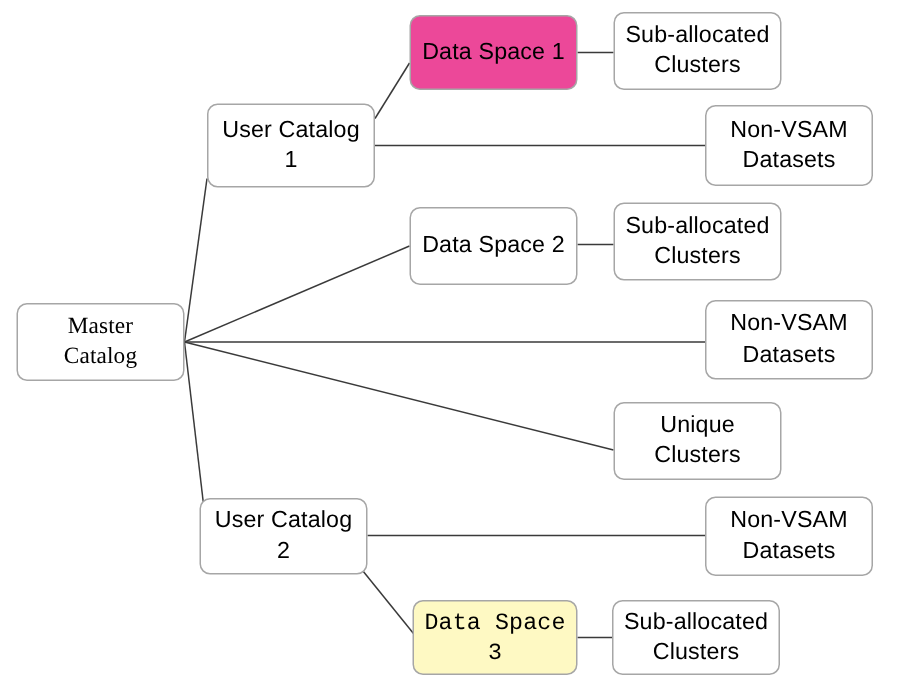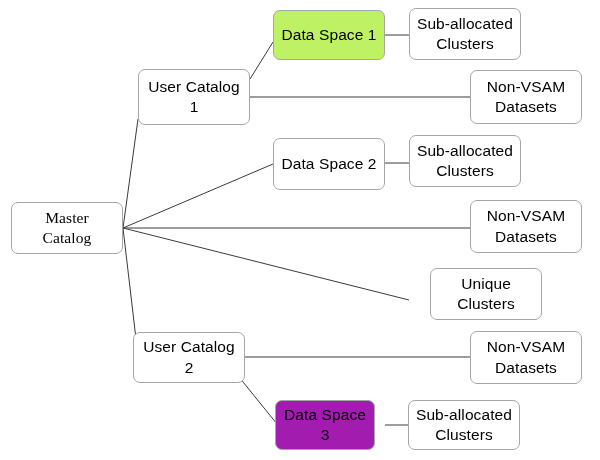--- a/index.html
+++ b/index.html
@@ -70,21 +70,21 @@
   <div class="node" style="left: 11px; top: 202px; width: 112px; height: 52px; border-color: rgb(166, 166, 166); background: rgb(255, 255, 255); color: rgb(0, 0, 0); font-family: Liberation Serif, serif;">
     <span class="node-label">Master
 Catalog</span>
   </div>
 
   <div class="node" style="left: 138px; top: 69px; width: 112px; height: 56px; border-color: rgb(166, 166, 166); background: rgb(255, 255, 255); color: rgb(0, 0, 0);">
     <span class="node-label">User Catalog
 1</span>
   </div>
 
-  <div class="node" style="left: 273px; top: 10px; width: 112px; height: 50px; border-color: rgb(166, 166, 166); background: #bef264; color: rgb(0, 0, 0);">
+  <div class="node" style="left: 273px; top: 10px; width: 112px; height: 50px; border-color: rgb(166, 166, 166); background: #ec4899; color: rgb(0, 0, 0);">
     <span class="node-label">Data Space 1</span>
   </div>
 
   <div class="node" style="left: 409px; top: 8px; width: 112px; height: 52px; border-color: rgb(166, 166, 166); background: rgb(255, 255, 255); color: rgb(0, 0, 0);">
     <span class="node-label">Sub-allocated
 Clusters</span>
   </div>
 
   <div class="node" style="left: 470px; top: 70px; width: 112px; height: 54px; border-color: rgb(166, 166, 166); background: rgb(255, 255, 255); color: rgb(0, 0, 0);">
     <span class="node-label">Non-VSAM
@@ -98,36 +98,36 @@
   <div class="node" style="left: 409px; top: 135px; width: 112px; height: 52px; border-color: rgb(166, 166, 166); background: rgb(255, 255, 255); color: rgb(0, 0, 0);">
     <span class="node-label">Sub-allocated
 Clusters</span>
   </div>
 
   <div class="node" style="left: 470px; top: 200px; width: 112px; height: 53px; border-color: rgb(166, 166, 166); background: rgb(255, 255, 255); color: rgb(0, 0, 0);">
     <span class="node-label">Non-VSAM
 Datasets</span>
   </div>
 
-  <div class="node" style="left: 430px; top: 268px; width: 112px; height: 52px; border-color: rgb(166, 166, 166); background: rgb(255, 255, 255); color: rgb(0, 0, 0);">
+  <div class="node" style="left: 409px; top: 268px; width: 112px; height: 52px; border-color: rgb(166, 166, 166); background: rgb(255, 255, 255); color: rgb(0, 0, 0);">
     <span class="node-label">Unique
 Clusters</span>
   </div>
 
   <div class="node" style="left: 133px; top: 332px; width: 112px; height: 51px; border-color: rgb(166, 166, 166); background: rgb(255, 255, 255); color: rgb(0, 0, 0);">
     <span class="node-label">User Catalog
 2</span>
   </div>
 
   <div class="node" style="left: 470px; top: 331px; width: 112px; height: 53px; border-color: rgb(166, 166, 166); background: rgb(255, 255, 255); color: rgb(0, 0, 0);">
     <span class="node-label">Non-VSAM
 Datasets</span>
   </div>
 
-  <div class="node" style="left: 275px; top: 400px; width: 100px; height: 50px; border-color: rgb(166, 166, 166); background: #a21caf; color: rgb(0, 0, 0);">
+  <div class="node" style="left: 275px; top: 400px; width: 110px; height: 50px; border-color: rgb(166, 166, 166); background: #fef9c3; color: rgb(0, 0, 0); font-family: Liberation Mono, monospace;">
     <span class="node-label">Data Space 3</span>
   </div>
 
   <div class="node" style="left: 408px; top: 400px; width: 112px; height: 50px; border-color: rgb(166, 166, 166); background: rgb(255, 255, 255); color: rgb(0, 0, 0);">
     <span class="node-label">Sub-allocated
 Clusters</span>
   </div>
 
 </div>
 

